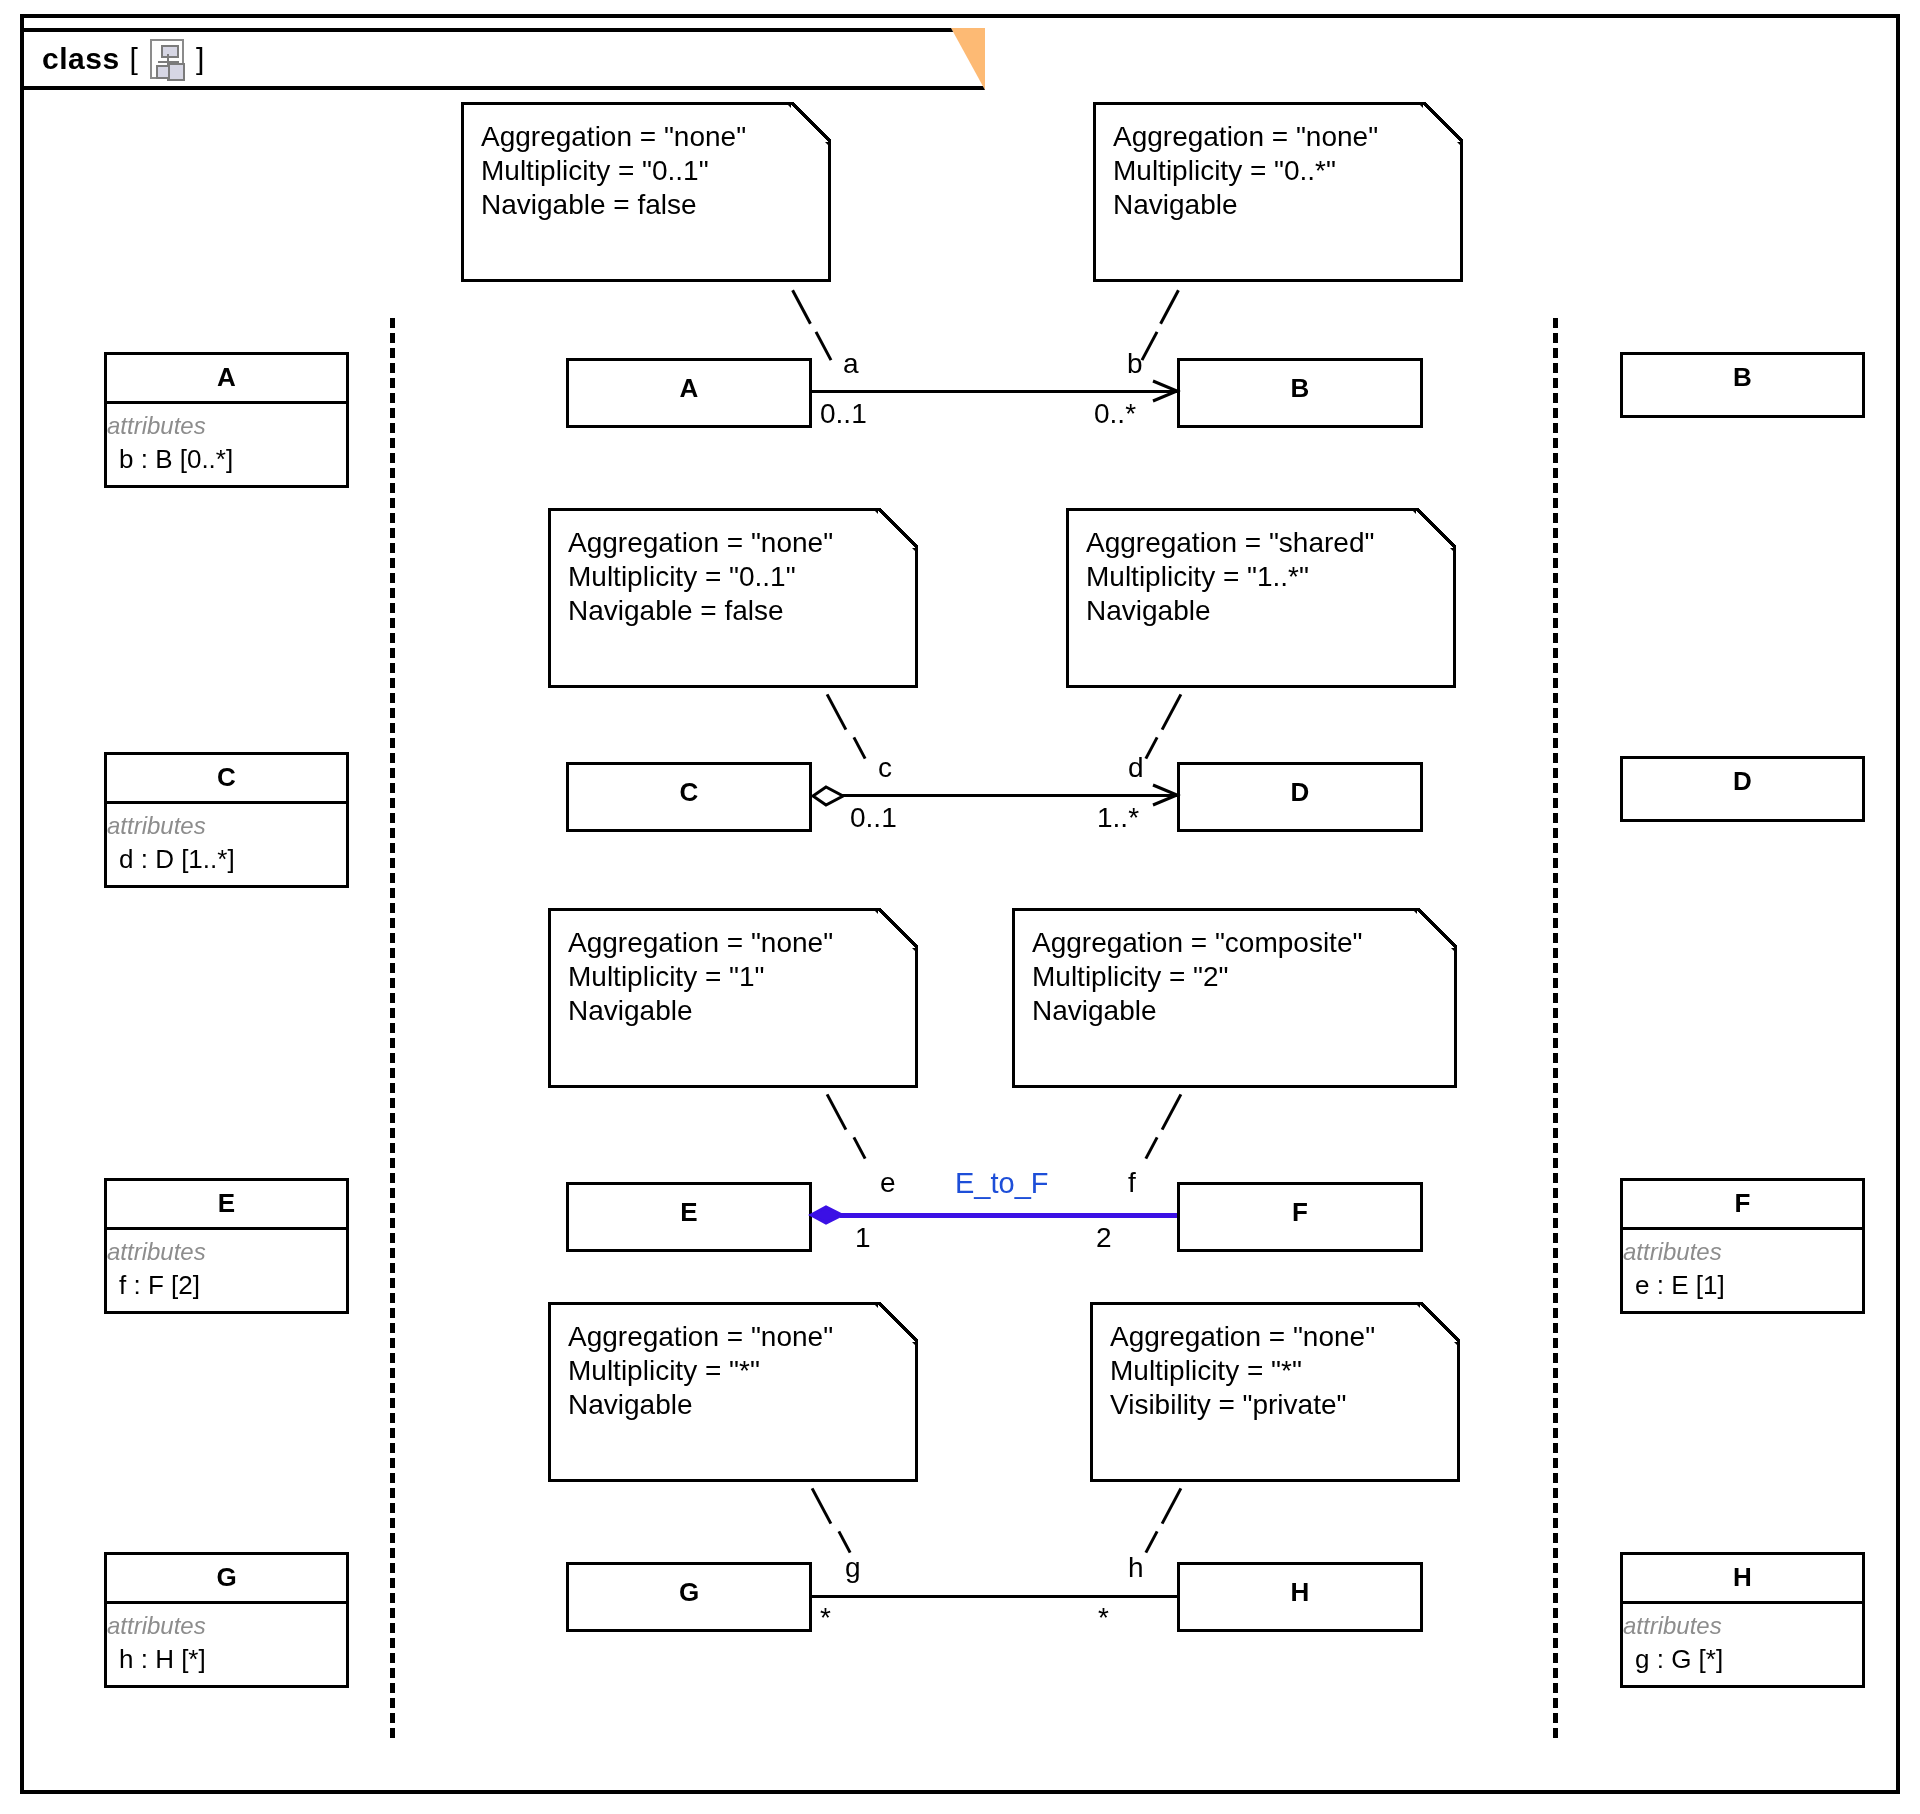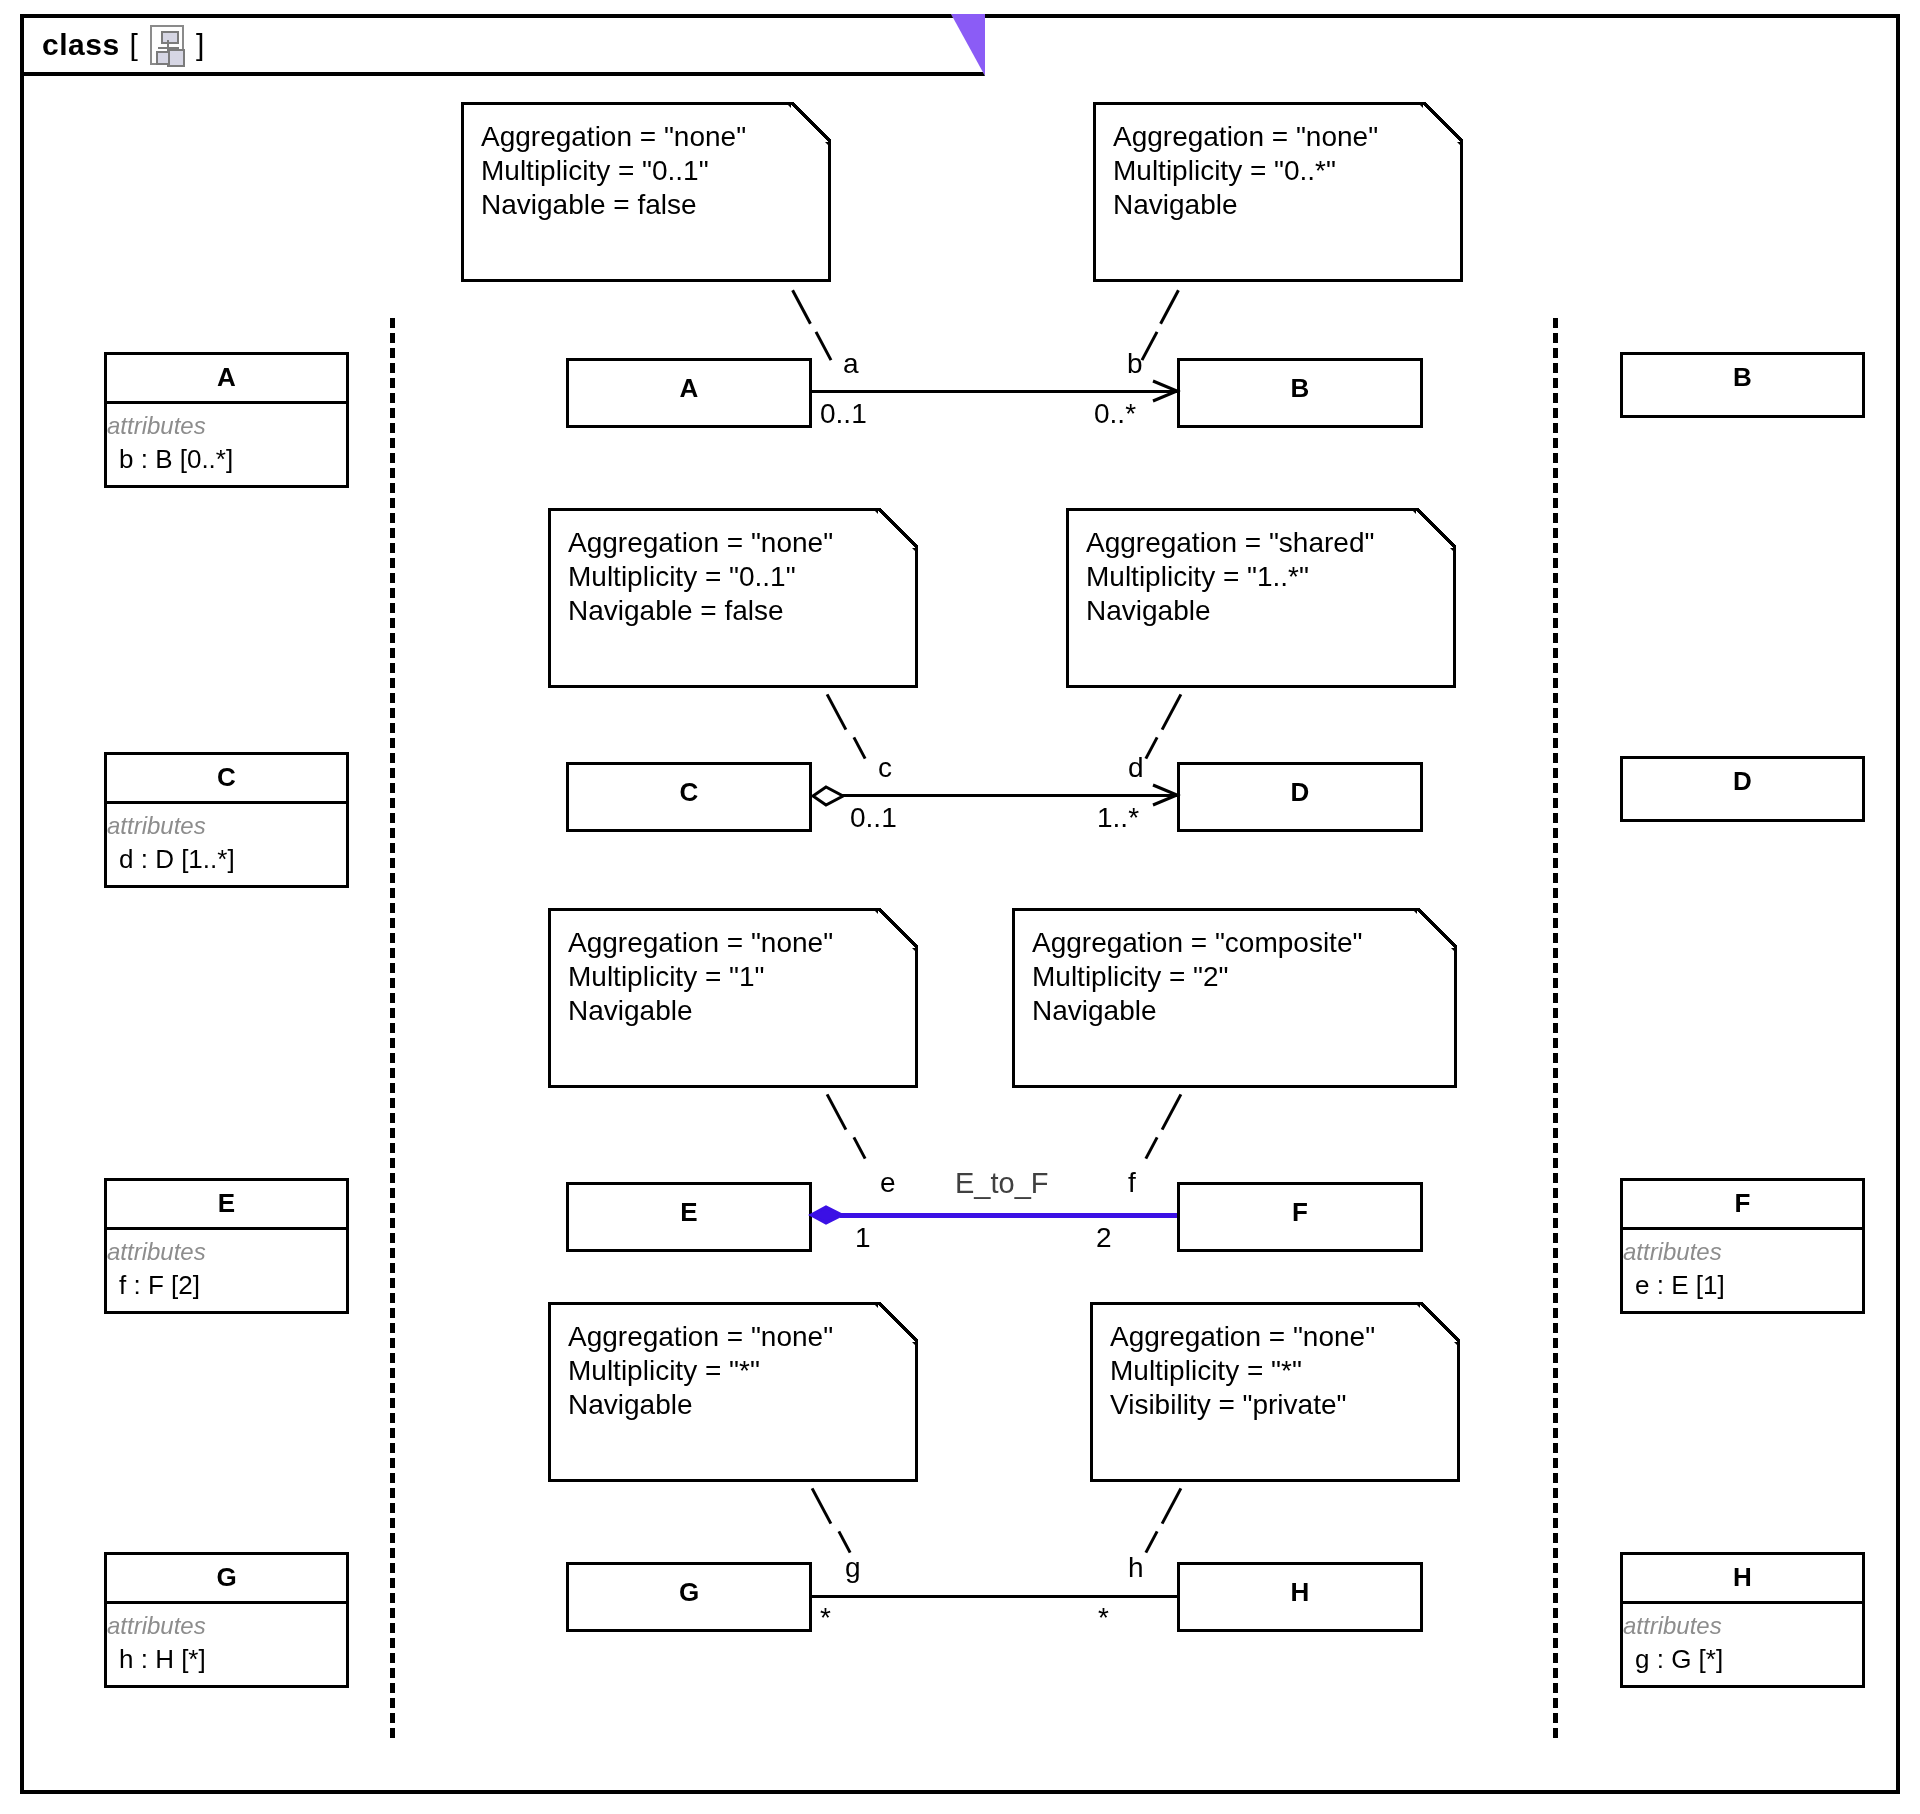--- a/index.html
+++ b/index.html
@@ -15,23 +15,23 @@
   
   #frame {
     position:absolute; left:20px; top:14px;
     width:1880px; height:1780px;
     border:4px solid #000;
     background:#fff;
   }
 
   
   #header-tab {
-    position:absolute; left:20px; top:14px;
+    position:absolute; left:20px; top:28px;
     width:965px; height:62px;
-    background:#8b5cf6;
+    background:#fdba74;
     z-index:6;
   }
   #header-tab .tab-shape {
     position:absolute; inset:0;
     background:#fff;
     border:4px solid #000;
     border-right:none;
     clip-path: polygon(0 0, calc(100% - 34px) 0, 100% 100%, 0 100%);
   }
   #header-inner {
@@ -133,21 +133,21 @@
   .dia svg { display:block; }
 
   .leader {
     position:absolute; width:0; border-left:3px solid #000; height:34px;
   }
 
   .lbl {
     position:absolute; font-size:28px; white-space:nowrap;
   }
 
-  .assoc-name { position:absolute; font-size:29px; color:#404040; white-space:nowrap; }
+  .assoc-name { position:absolute; font-size:29px; color:#1d4ed8; white-space:nowrap; }
 </style>
 </head>
 <body>
 
 <div id="frame"></div>
 
 <div id="header-tab">
   <div class="tab-shape"></div>
   <div id="header-inner">
     <span class="kw">class</span>

